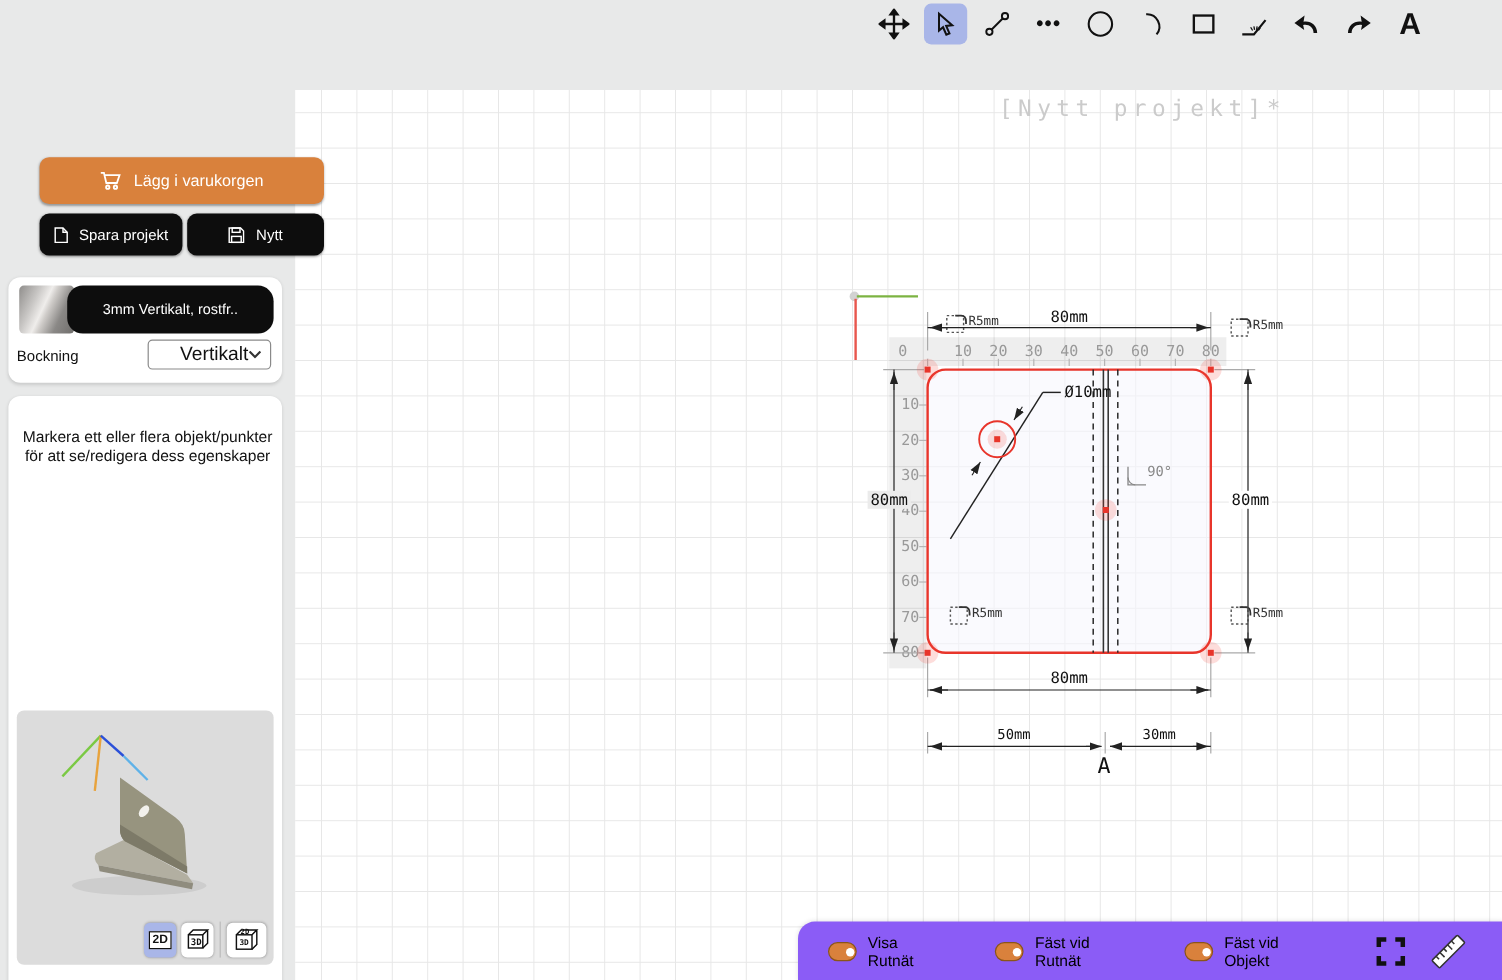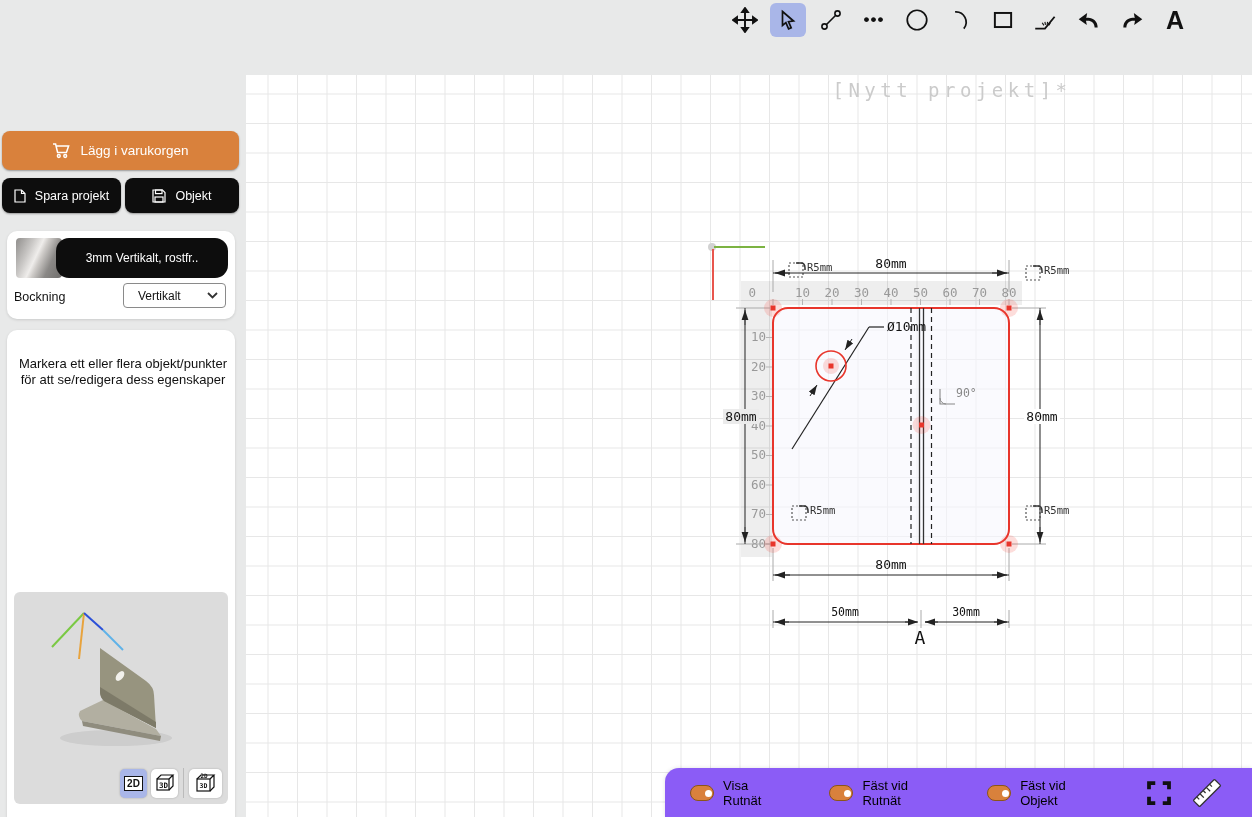--- a/index.html
+++ b/index.html
@@ -22,34 +22,34 @@
   #toolbar { position:absolute; left:727px; top:0; height:40px; display:flex; align-items:center; gap:7px; }
   .tool { width:36px; height:34px; border-radius:6px; display:flex; align-items:center; justify-content:center; cursor:pointer; }
   .tool.selected { background:#a9b6e8; }
   .tool svg { display:block; }
   .tool-a { font-weight:bold; font-size:25px; color:#111; line-height:1; }
   .dots { letter-spacing:1px; font-weight:900; font-size:17px; color:#111; }
 
   
   #sidebar { position:absolute; left:0; top:0; width:246px; height:817px; }
   #price { position:absolute; left:0; top:93px; width:242px; text-align:center; font-size:22px; font-weight:bold; color:#4d4d4d; }
-  .btn { position:absolute; display:flex; align-items:center; justify-content:center; gap:9px; color:#fff; cursor:pointer; border-radius:8px; box-shadow:0 1px 2px rgba(0,0,0,.35); }
+  .btn { position:absolute; display:flex; align-items:center; justify-content:center; gap:9px; color:#fff; cursor:pointer; border-radius:8px; box-shadow:0 1px 2px rgba(0,0,0,.35);margin-left:31px; }
   #btn-cart { left:2px; top:131px; width:237px; height:39px; background:#d9813c; font-size:13.5px; }
   #btn-new  { left:2px; top:178px; width:119px; height:35px; background:#0d0d0d; font-size:12.5px; }
   #btn-save { left:125px; top:178px; width:114px; height:35px; background:#0d0d0d; font-size:12.5px; }
   .card { position:absolute; background:#fff; border-radius:10px; box-shadow:0 1px 3px rgba(0,0,0,.13); }
   #card-material { left:7px; top:231px; width:228px; height:88px; }
   #mat-thumb { position:absolute; left:9px; top:7px; width:46px; height:40px; border-radius:4px;
     background:linear-gradient(115deg,#8f8d8b 0%,#c9c7c5 28%,#efedeb 44%,#cfccc9 52%,#8a8886 72%,#m 100%),#7e7c7a;
     background:linear-gradient(115deg,#8f8d8b 0%,#c9c7c5 28%,#efedeb 44%,#cfccc9 52%,#8a8886 72%,#6f6d6b 100%); }
   #mat-pill { position:absolute; left:49px; top:7px; width:172px; height:40px; background:#0d0d0d; border-radius:13px;
     color:#fff; font-size:12px; display:flex; align-items:center; justify-content:center; cursor:pointer; }
   #bockning-label { position:absolute; left:7px; top:59px; font-size:12.5px; color:#111; }
   #bockning-select { position:absolute; left:116px; top:52px; width:103px; height:25px; background:#fff; border:1px solid #8a8a8a;
-    border-radius:4px; display:flex; align-items:center; justify-content:space-between; padding:0 7px 0 14px; font-size:12px; color:#111; cursor:pointer; }
+    border-radius:4px; display:flex; align-items:center; justify-content:flex-end; padding:0 7px 0 14px; font-size:16px; color:#111; cursor:pointer; }
   #card-info { left:7px; top:330px; width:228px; height:576px;text-align:center; }
   #hint-text { position:absolute; left:7px; top:26px; width:218px; font-size:13px; line-height:1.2; color:#111; }
   #preview { position:absolute; left:7px; top:262px; width:214px; height:212px; background:#dcdcdc; border-radius:6px; }
   #view-buttons { position:absolute; right:6px; bottom:6px; display:flex; align-items:center; gap:4px; }
   .vbtn { width:27px; height:29px; background:#fff; border-radius:5px; display:flex; align-items:center; justify-content:center; cursor:pointer; box-shadow:0 0 2px rgba(0,0,0,.25); }
   .vbtn.selected { background:#a9b6e8; }
   .v2d-glyph { border:1.7px solid #111; font-size:10px; font-weight:bold; padding:1px 2px; color:#111; background:#fff; }
   .vbtn-wide { width:33px; }
   .vdivider { width:1px; height:30px; background:#bbb; margin:0 1px; }
 
@@ -335,21 +335,21 @@
       </svg>
       <span>Spara projekt</span>
     </div>
 
     <div id="btn-save" class="btn">
       <svg width="14" height="14" viewBox="0 0 14 14" fill="none" stroke="#fff" stroke-width="1.2">
         <path d="M1,1 H10.5 L13,3.5 V13 H1 Z"></path>
         <rect x="3.5" y="1" width="6.5" height="3.6"></rect>
         <rect x="3" y="8" width="8" height="5"></rect>
       </svg>
-      <span>Objekt</span>
+      <span>Nytt</span>
     </div>
 
     <div id="card-material" class="card">
       <div id="mat-thumb"></div>
       <div id="mat-pill">
         <span>3mm Vertikalt, rostfr..</span>
       </div>
       <div id="bockning-label">Bockning</div>
       <div id="bockning-select">
         <span>Vertikalt</span>

